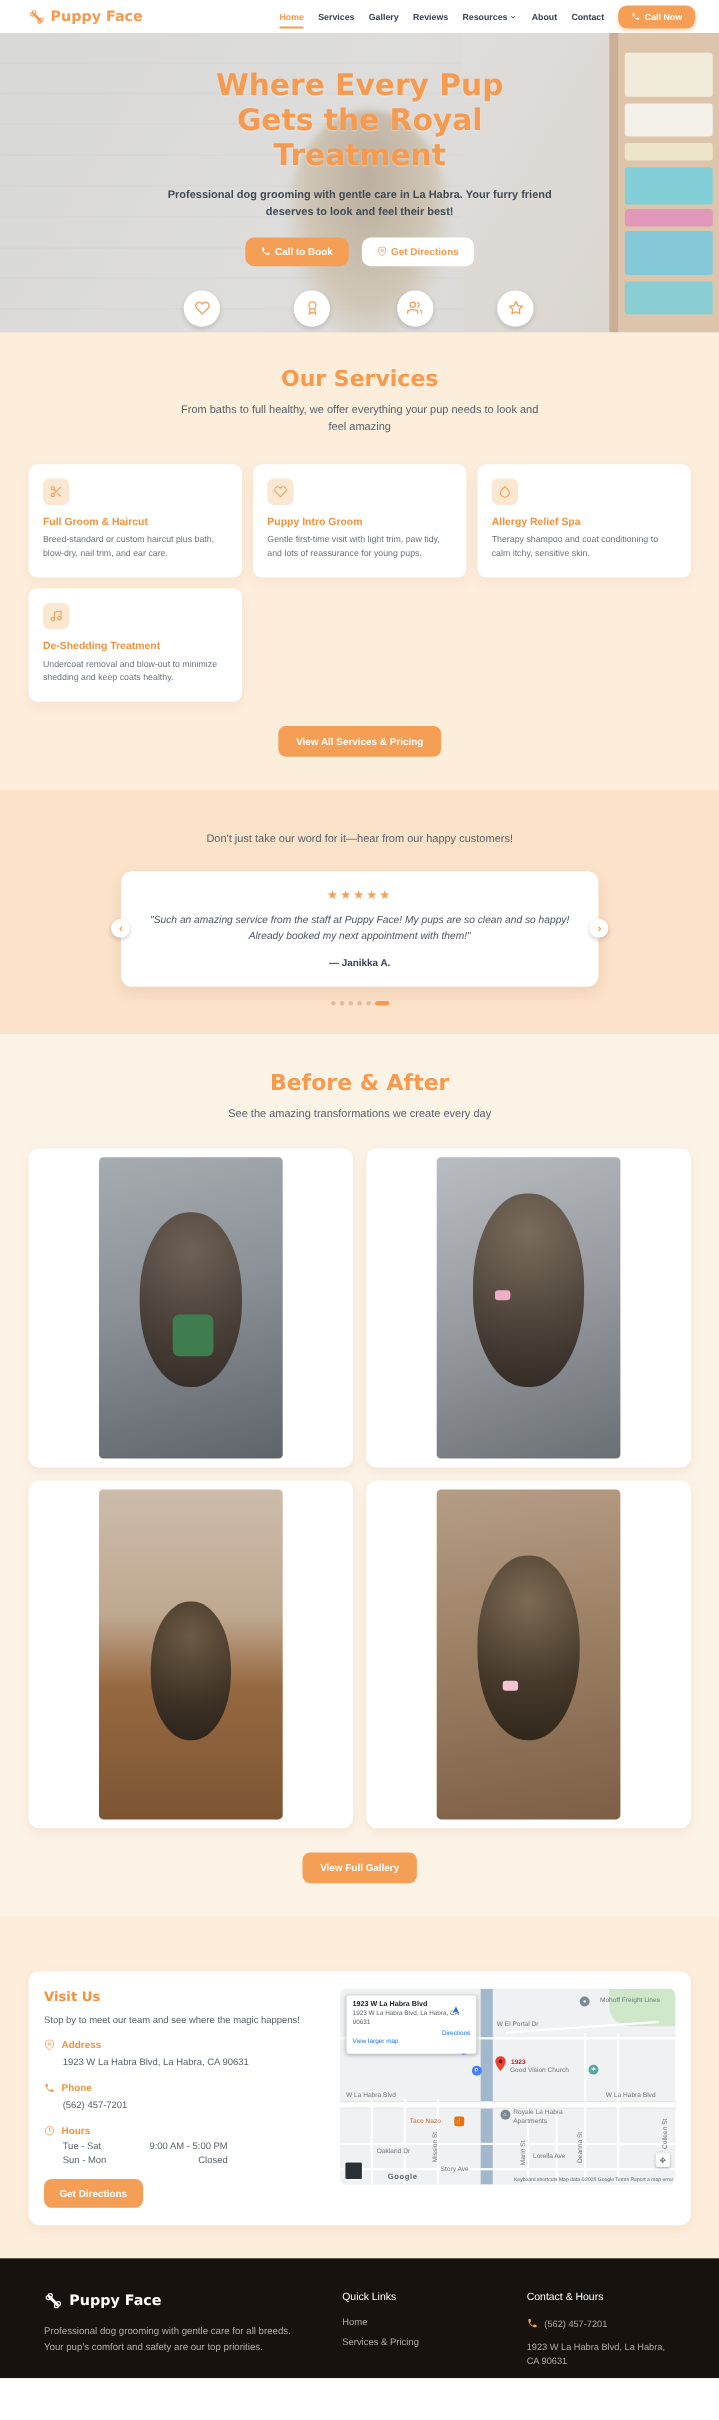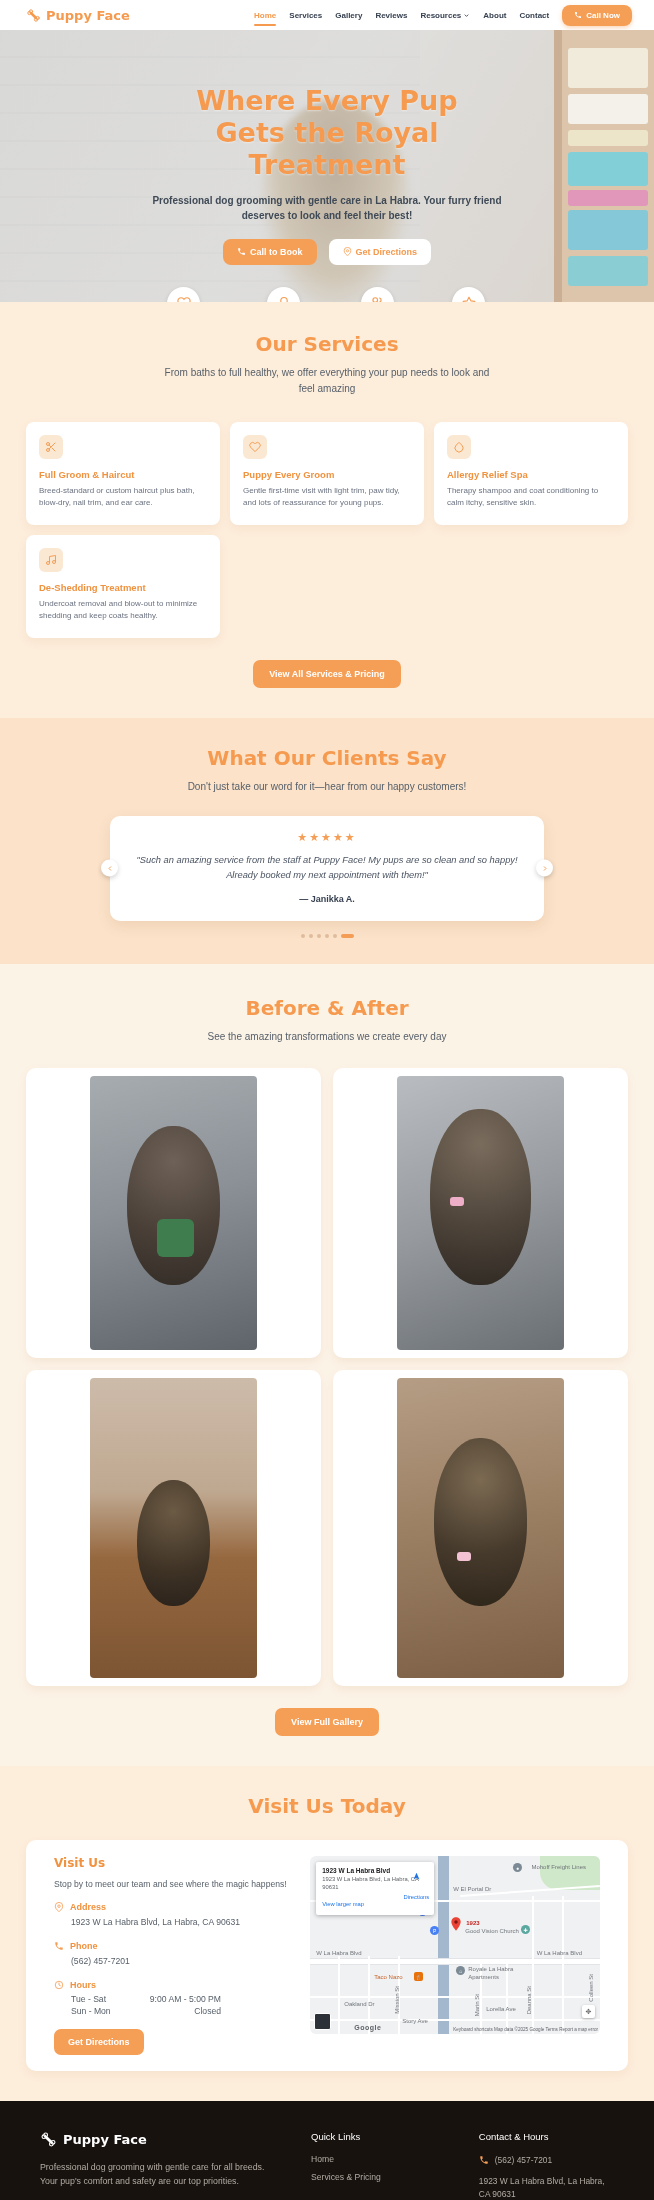--- a/index.html
+++ b/index.html
@@ -20,21 +20,21 @@
   .call-now { font-size:8px; padding:6px 12px; border-radius:8px; box-shadow:0 2px 4px rgba(245,158,86,.4); }
 
   
   .hero { position:relative; height:272px; overflow:hidden; background:linear-gradient(120deg,#b9bcbe 0%,#cfd2d3 45%,#c4bcb2 100%); }
   .hero-shelf { position:absolute; right:0; top:0; width:100px; height:100%; background:#c9a377; }
   .hero-shelf .frame { position:absolute; left:0; top:0; width:8px; height:100%; background:#a97b4e; }
   .towel { position:absolute; left:14px; width:80px; border-radius:3px; }
   .hero-dog { position:absolute; left:260px; top:70px; width:150px; height:210px; background:radial-gradient(ellipse at 50% 30%,#8d7a60 0%,#b4a68c 55%,transparent 75%); filter:blur(3px); border-radius:50%; }
   .hero-wall { position:absolute; left:0; top:0; width:420px; height:100%; background:repeating-linear-gradient(180deg,#c9cccd 0 26px,#bfc2c4 26px 28px); opacity:.6; }
   .hero-overlay { position:absolute; inset:0; background:rgba(244,240,235,.45); }
-  .hero-content { position:relative; z-index:2; text-align:center; padding-top:32px;margin-top:23px; }
+  .hero-content { position:relative; z-index:2; text-align:center; padding-top:32px; }
   .hero-title { font-size:27px; line-height:1.18; color:#F59A4E; max-width:330px; margin:0 auto; text-shadow:0 1px 2px rgba(255,255,255,.4); }
   .hero-sub { font-size:10px; color:#3f4a56; max-width:370px; margin:12px auto 0; line-height:1.55; font-weight:600; }
   .hero-ctas { display:flex; justify-content:center; gap:12px; margin-top:15px; }
   .hero-ctas .btn { font-size:9px; padding:8px 14px; border-radius:8px; }
   .badges { display:flex; justify-content:center; gap:46px; margin-top:22px; }
   .badge { display:flex; flex-direction:column; align-items:center; gap:4px; }
   .badge-circle { width:33px; height:33px; background:#fff; border-radius:50%; display:flex; align-items:center; justify-content:center; box-shadow:0 2px 5px rgba(0,0,0,.15); }
   .badge-label { font-size:7.5px; font-weight:700; color:#2f3b47; }
 
   
@@ -65,21 +65,21 @@
 
   .gallery { background:#FCF3E7; padding:32px 26px 30px; }
   .g-grid { display:grid; grid-template-columns:1fr 1fr; gap:12px; margin-top:24px; }
   .g-card { background:#fff; border-radius:10px; padding:8px; box-shadow:0 4px 10px rgba(180,120,60,.1); display:flex; justify-content:center; }
   .g-photo { border-radius:4px; width:60%; position:relative; overflow:hidden; }
   .g-tall { height:274px; } .g-tall2 { height:300px; }
   .dog-body { position:absolute; border-radius:48%; }
   .bow { position:absolute; width:14px; height:9px; border-radius:3px; }
 
   .visit { background:#FDEDDB; padding:28px 26px 30px; }
-  .v-card { background:#fff; border-radius:10px; margin-top:22px; padding:16px 28px; display:flex; gap:16px; box-shadow:0 4px 10px rgba(180,120,60,.08); }
+  .v-card { background:#fff; border-radius:10px; margin-top:22px; padding:16px 14px; display:flex; gap:16px; box-shadow:0 4px 10px rgba(180,120,60,.08); }
   .v-left { width:44%; }
   .v-title { font-size:12px; font-weight:800; color:#F0923F; font-family:"DejaVu Sans",sans-serif; }
   .v-intro { font-size:8.6px; color:#57606a; margin-top:8px; line-height:1.5; }
   .v-group { margin-top:11px; }
   .v-ghead { display:flex; align-items:flex-start; gap:6px; font-size:9px; font-weight:800; color:#F0923F; }
   .v-gval { font-size:8.6px; color:#57606a; margin:4px 0 0 17px; line-height:1.6; }
   .v-hours { display:grid; grid-template-columns:60px 90px; font-size:8.6px; color:#57606a; margin:4px 0 0 17px; row-gap:2px; }
   .v-cta { font-size:9px; padding:8px 14px; border-radius:7px; margin-top:13px; }
 
   
@@ -264,21 +264,21 @@
       <div class="svc-desc">Breed-standard or custom haircut plus bath, blow-dry, nail trim, and ear care.</div>
     </div>
     <div class="svc-card">
       <div class="svc-icon">
           <span class="ic">
             <svg width="12" height="12" viewBox="0 0 24 24" fill="none" stroke="#F59E56" stroke-width="2">
               <path d="M20.84 4.61a5.5 5.5 0 0 0-7.78 0L12 5.67l-1.06-1.06a5.5 5.5 0 0 0-7.78 7.78L12 21.23l8.84-8.84a5.5 5.5 0 0 0 0-7.78z"></path>
             </svg>
           </span>
         </div>
-      <div class="svc-title">Puppy Every Groom</div>
+      <div class="svc-title">Puppy Intro Groom</div>
       <div class="svc-desc">Gentle first-time visit with light trim, paw tidy, and lots of reassurance for young pups.</div>
     </div>
     <div class="svc-card">
       <div class="svc-icon">
           <span class="ic">
             <svg width="12" height="12" viewBox="0 0 24 24" fill="none" stroke="#F59E56" stroke-width="2">
               <path d="M12 2.69l5.66 5.66a8 8 0 1 1-11.31 0z"></path>
             </svg>
           </span>
         </div>
@@ -298,21 +298,20 @@
       <div class="svc-title">De-Shedding Treatment</div>
       <div class="svc-desc">Undercoat removal and blow-out to minimize shedding and keep coats healthy.</div>
     </div>
   </div>
   <div class="center-cta">
     <button class="btn btn-primary">View All Services &amp; Pricing</button>
   </div>
 </section>
 
 <section class="testimonials">
-  <h2 class="sec-title disp">What Our Clients Say</h2>
   <p class="sec-sub">Don't just take our word for it—hear from our happy customers!</p>
   <div class="carousel">
     <div class="t-card">
       <div class="t-stars">★★★★★</div>
       <p class="t-quote">"Such an amazing service from the staff at Puppy Face! My pups are so clean and so happy! Already booked my next appointment with them!"</p>
       <div class="t-author">— Janikka A.</div>
     </div>
     <button class="c-arrow left">
         <span class="ic">
           <svg width="8" height="8" viewBox="0 0 24 24" fill="none" stroke="#F59E56" stroke-width="3">
@@ -365,21 +364,20 @@
         <div class="bow" style="left:36%;top:58%;background:#f3c3d4;"></div>
       </div>
     </div>
   </div>
   <div class="center-cta">
     <button class="btn btn-primary">View Full Gallery</button>
   </div>
 </section>
 
 <section class="visit">
-  <h2 class="sec-title disp">Visit Us Today</h2>
   <div class="v-card">
     <div class="v-left">
       <div class="v-title">Visit Us</div>
       <p class="v-intro">Stop by to meet our team and see where the magic happens!</p>
       <div class="v-group">
         <div class="v-ghead">
             <span class="ic">
               <svg width="10" height="10" viewBox="0 0 24 24" fill="none" stroke="#F59E56" stroke-width="2">
                 <path d="M21 10c0 7-9 13-9 13s-9-6-9-13a9 9 0 0 1 18 0z"></path>
                 <circle cx="12" cy="10" r="3"></circle>

